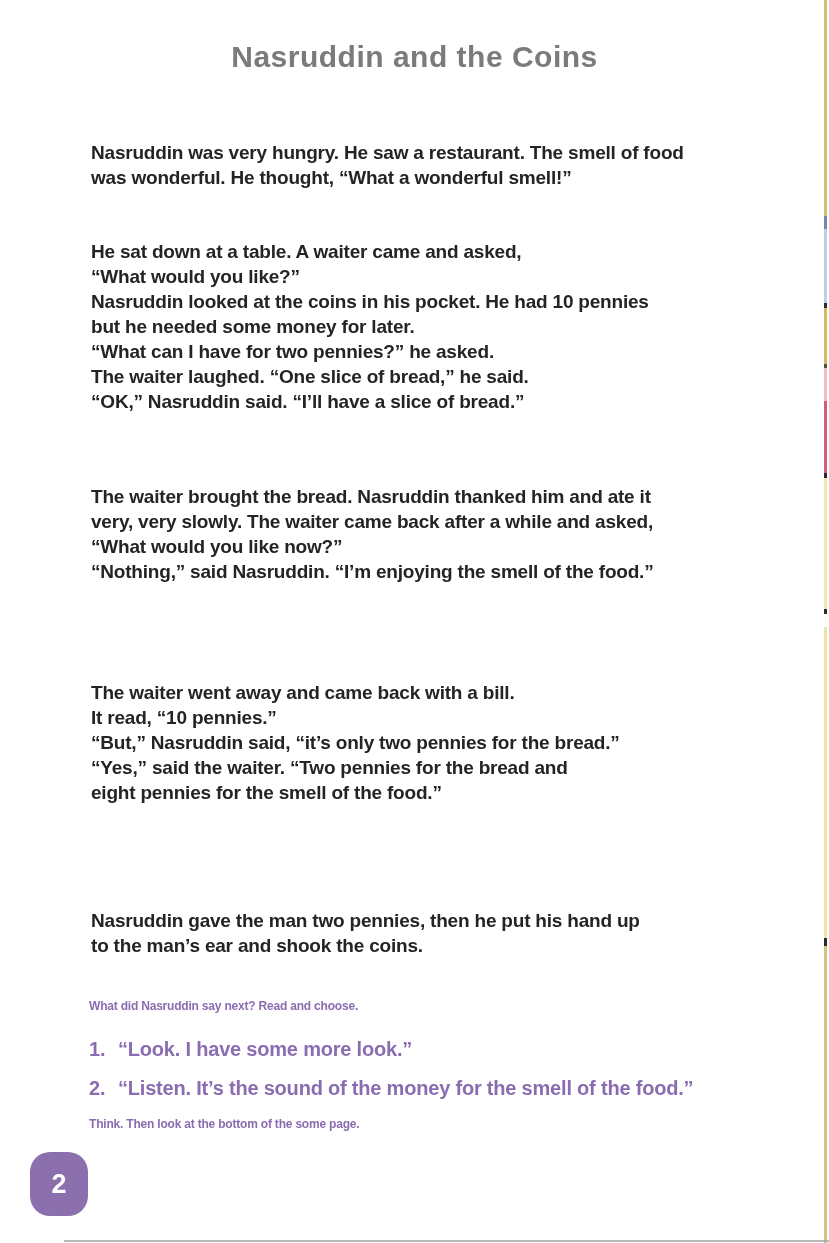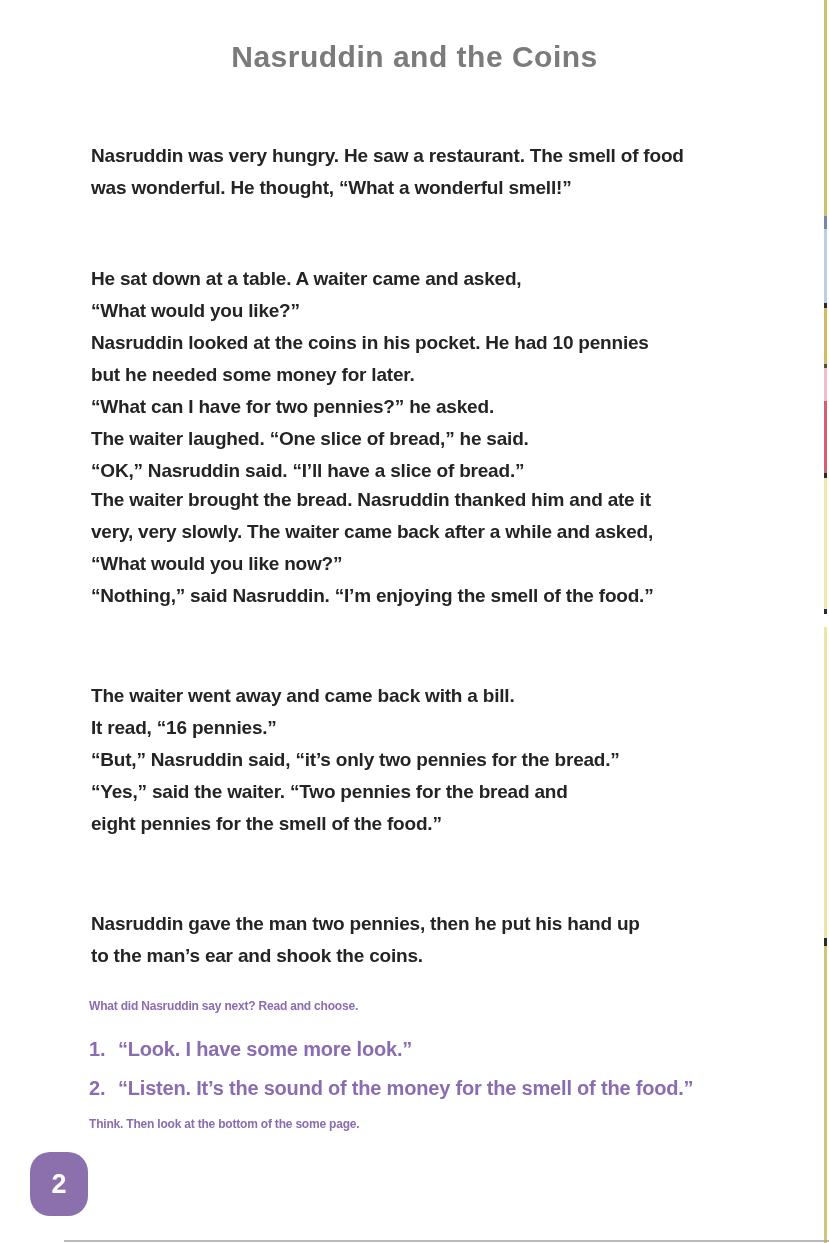--- a/index.html
+++ b/index.html
@@ -22,28 +22,28 @@
     font-weight: 700;
     letter-spacing: 0.5px;
     color: #7b7b7b;
   }
   .para {
     position: absolute;
     left: 91px;
     margin: 0;
     width: 700px;
     font-size: 19px;
-    line-height: 32px;
+    line-height: 25px;
     font-weight: 600;
     color: #242424;
     letter-spacing: -0.2px;
     white-space: pre-line;
   }
   #p1 { top: 140px; }
-  #p2 { top: 239px; margin-top: 24px; }
+  #p2 { top: 239px; }
   #p3 { top: 484px; }
   #p4 { top: 680px; }
   #p5 { top: 908px; }
   .prompt, .instruction {
     position: absolute;
     left: 89px;
     margin: 0;
     width: 710px;
     font-size: 12px;
     font-weight: 600;
@@ -113,21 +113,21 @@
 Nasruddin looked at the coins in his pocket. He had 10 pennies
 but he needed some money for later.
 “What can I have for two pennies?” he asked.
 The waiter laughed. “One slice of bread,” he said.
 “OK,” Nasruddin said. “I’ll have a slice of bread.”</p>
   <p class="para" id="p3">The waiter brought the bread. Nasruddin thanked him and ate it
 very, very slowly. The waiter came back after a while and asked,
 “What would you like now?”
 “Nothing,” said Nasruddin. “I’m enjoying the smell of the food.”</p>
   <p class="para" id="p4">The waiter went away and came back with a bill.
-It read, “16 pennies.”
+It read, “10 pennies.”
 “But,” Nasruddin said, “it’s only two pennies for the bread.”
 “Yes,” said the waiter. “Two pennies for the bread and
 eight pennies for the smell of the food.”</p>
   <p class="para" id="p5">Nasruddin gave the man two pennies, then he put his hand up
 to the man’s ear and shook the coins.</p>
 
   <div class="prompt">What did Nasruddin say next? Read and choose.</div>
 
   <div class="option" id="opt1">
     <span class="num">1.</span>

